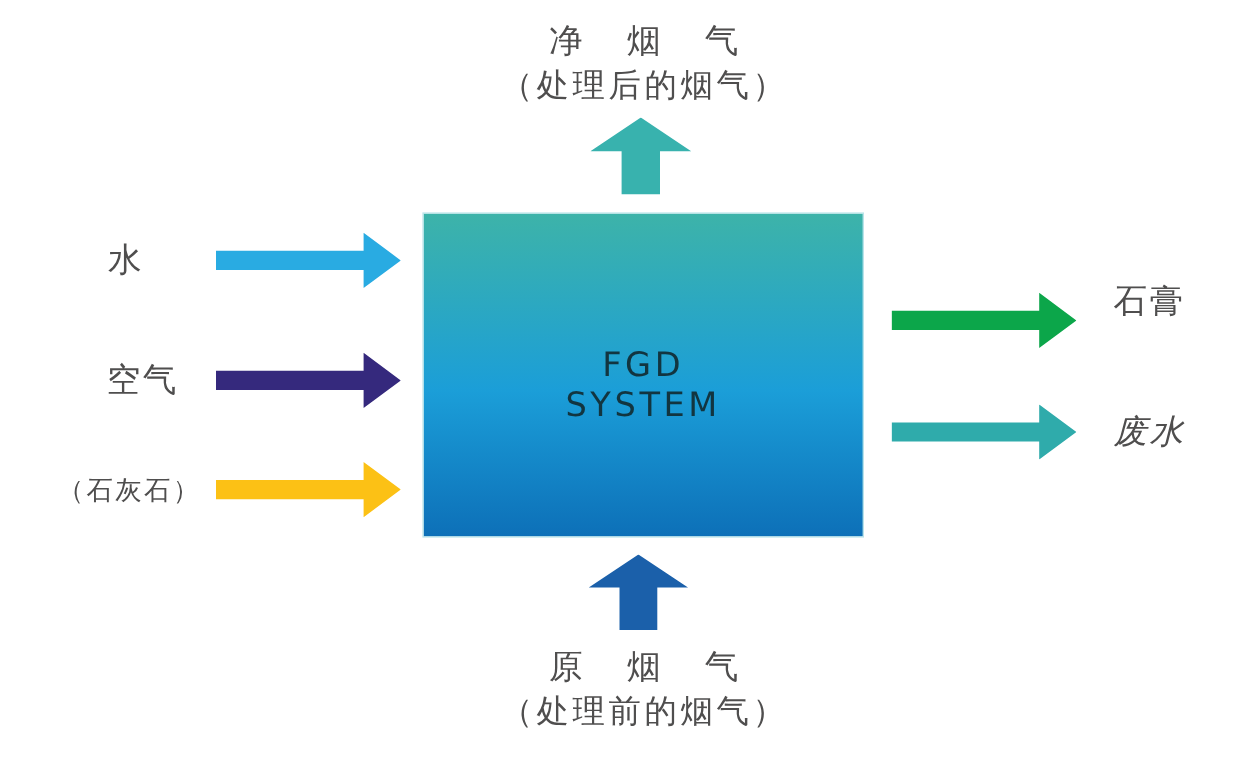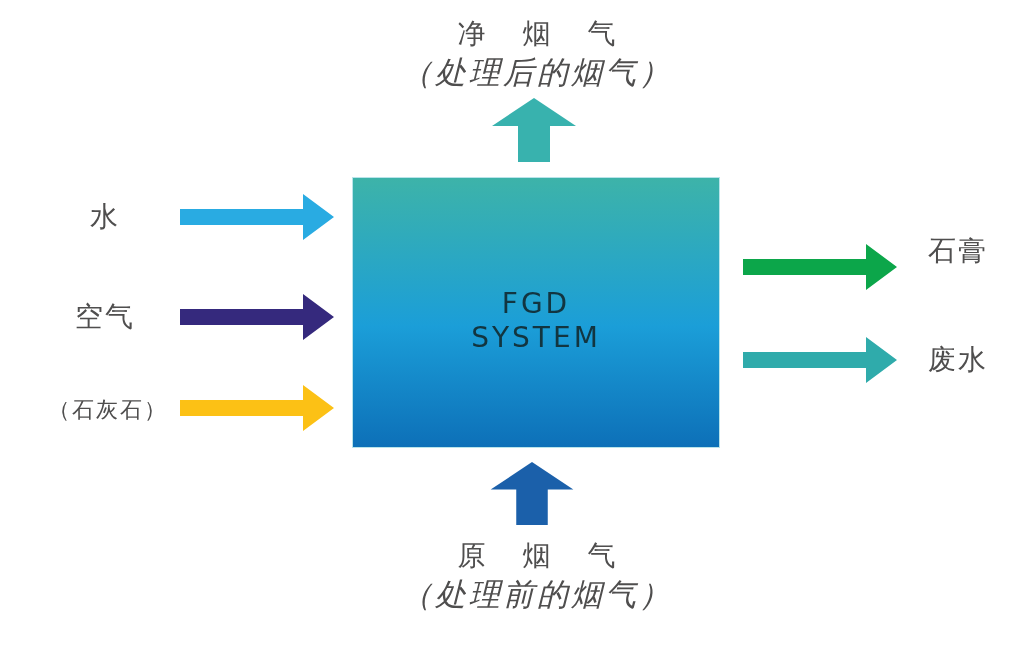--- a/index.html
+++ b/index.html
@@ -44,25 +44,24 @@
   
   .label-block { text-align: center; }
   .cjk-main {
     font-size: 28px;
     line-height: 40px;
     word-spacing: 26px;
     letter-spacing: 1px;
     white-space: nowrap;
   }
   .cjk-paren {
-    font-size: 31px;
+    font-size: 27px;
     line-height: 36px;
     letter-spacing: 3px;
     white-space: nowrap;
-    font-style: italic;
   }
   .side-label {
     font-size: 28px;
     line-height: 34px;
     text-align: center;
     letter-spacing: 2px;
     white-space: nowrap;
   }
   .side-sub {
     font-size: 22px;
@@ -93,41 +92,41 @@
       <div>FGD</div>
       <div>SYSTEM</div>
     </div>
   </div>
 
   <div class="abs side-label" style="left:40px; top:200px; width:130px;">水</div>
   <svg class="abs" style="left:180px; top:194px;" width="154" height="46" viewBox="0 0 154 46">
     <polygon points="0,15 123,15 123,0 154,23 123,46 123,31 0,31" fill="#29abe2"></polygon>
   </svg>
 
-  <div class="abs side-label" style="left:40px; top:300px; width:130px;">空气</div>
+  <div class="abs side-label" style="left:54px; top:300px; width:130px;">空气</div>
   <svg class="abs" style="left:180px; top:294px;" width="154" height="46" viewBox="0 0 154 46">
     <polygon points="0,15 123,15 123,0 154,23 123,46 123,31 0,31" fill="#35297d"></polygon>
   </svg>
 
   <div class="abs label-block" style="left:28px; top:392px; width:160px;">
     <div class="side-sub">（石灰石）</div>
   </div>
   <svg class="abs" style="left:180px; top:385px;" width="154" height="46" viewBox="0 0 154 46">
     <polygon points="0,15 123,15 123,0 154,23 123,46 123,31 0,31" fill="#fcc115"></polygon>
   </svg>
 
   <svg class="abs" style="left:743px; top:244px;" width="154" height="46" viewBox="0 0 154 46">
     <polygon points="0,15 123,15 123,0 154,23 123,46 123,31 0,31" fill="#0ca64a"></polygon>
   </svg>
   <div class="abs side-label" style="left:908px; top:234px; width:100px;">石膏</div>
 
   <svg class="abs" style="left:743px; top:337px;" width="154" height="46" viewBox="0 0 154 46">
     <polygon points="0,15 123,15 123,0 154,23 123,46 123,31 0,31" fill="#2fabab"></polygon>
   </svg>
-  <div class="abs side-label" style="left:908px; top:343px; width:100px;">废水</div>
+  <div class="abs side-label" style="left:908px; top:343px; width:100px;font-style:italic;">废水</div>
 
   <svg class="abs" style="left:490px; top:462px;" width="84" height="63" viewBox="0 0 84 64">
     <polygon points="42,0 84,28 58,28 58,64 26,64 26,28 0,28" fill="#1b60aa"></polygon>
   </svg>
 
   <div class="abs label-block" style="left:377px; top:536px; width:320px;">
     <div class="cjk-main">原 烟 气</div>
     <div class="cjk-paren">（处理前的烟气）</div>
   </div>
 

